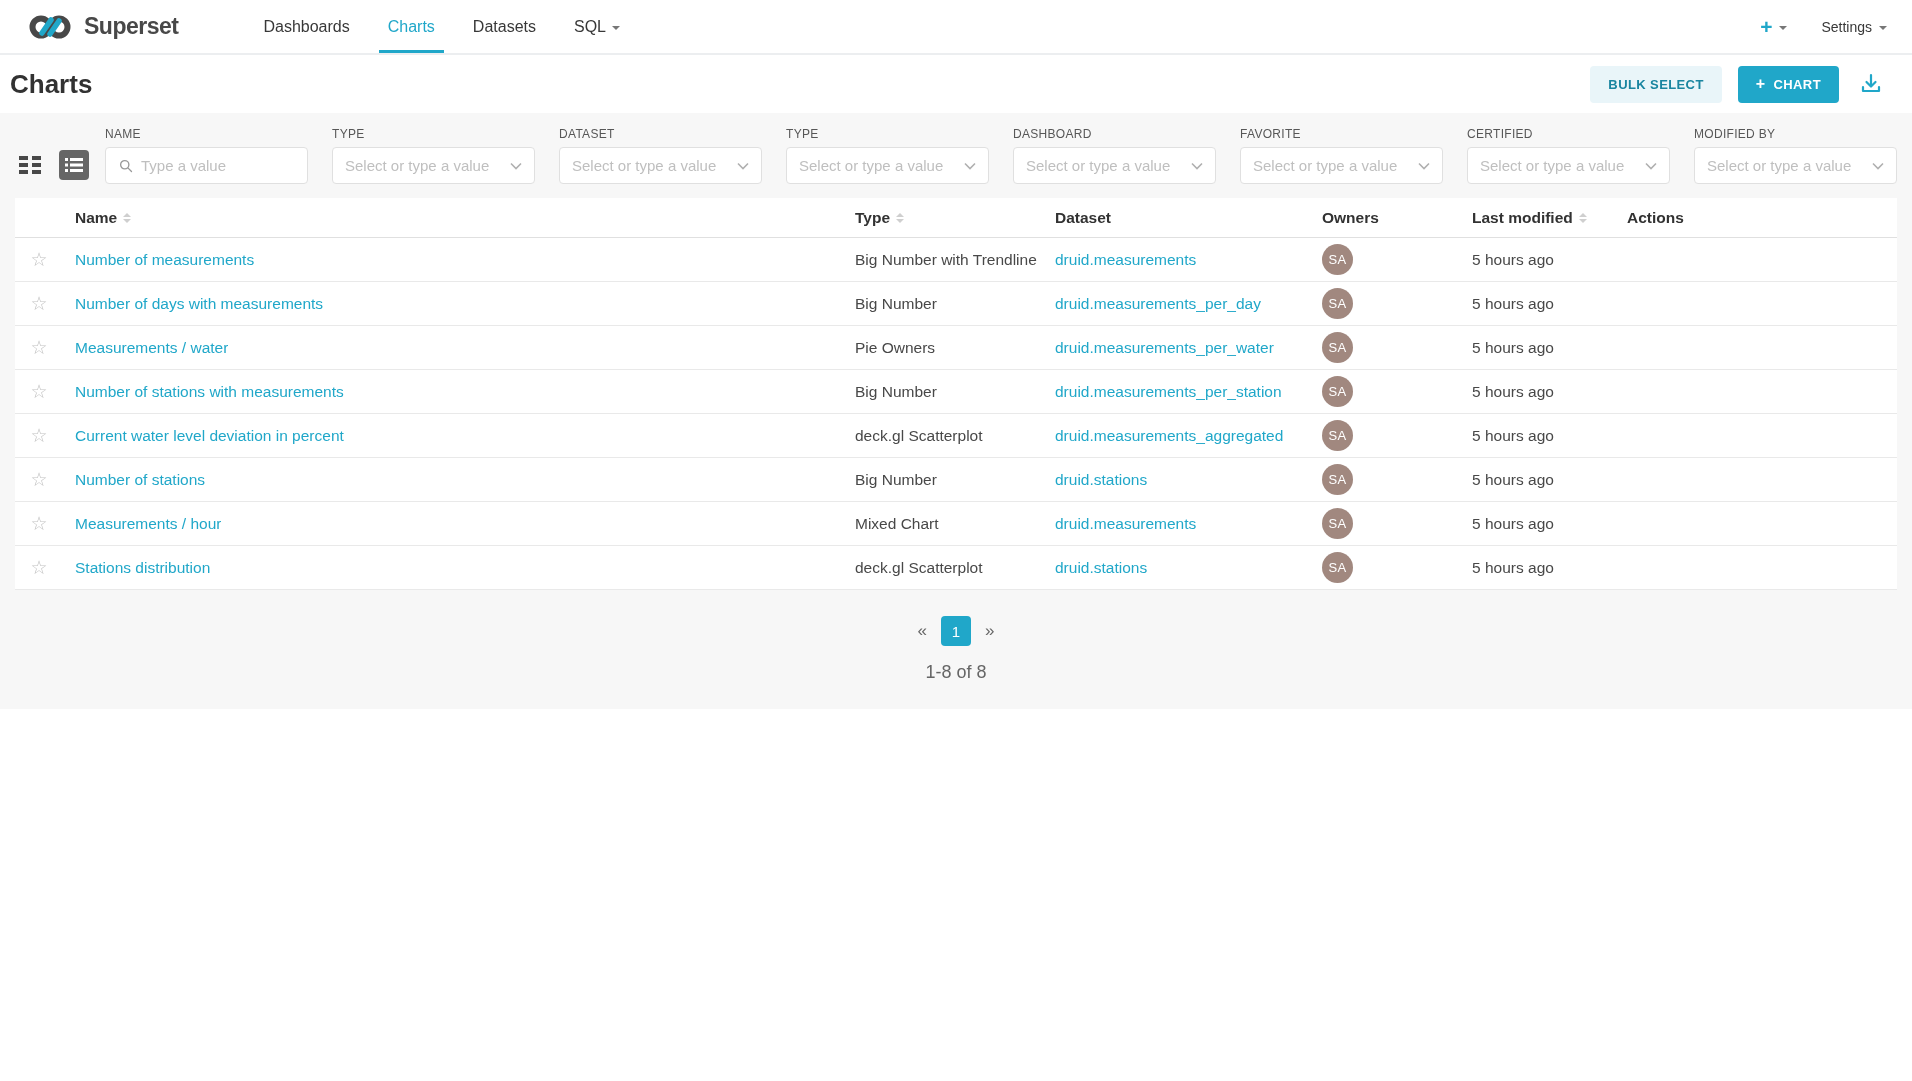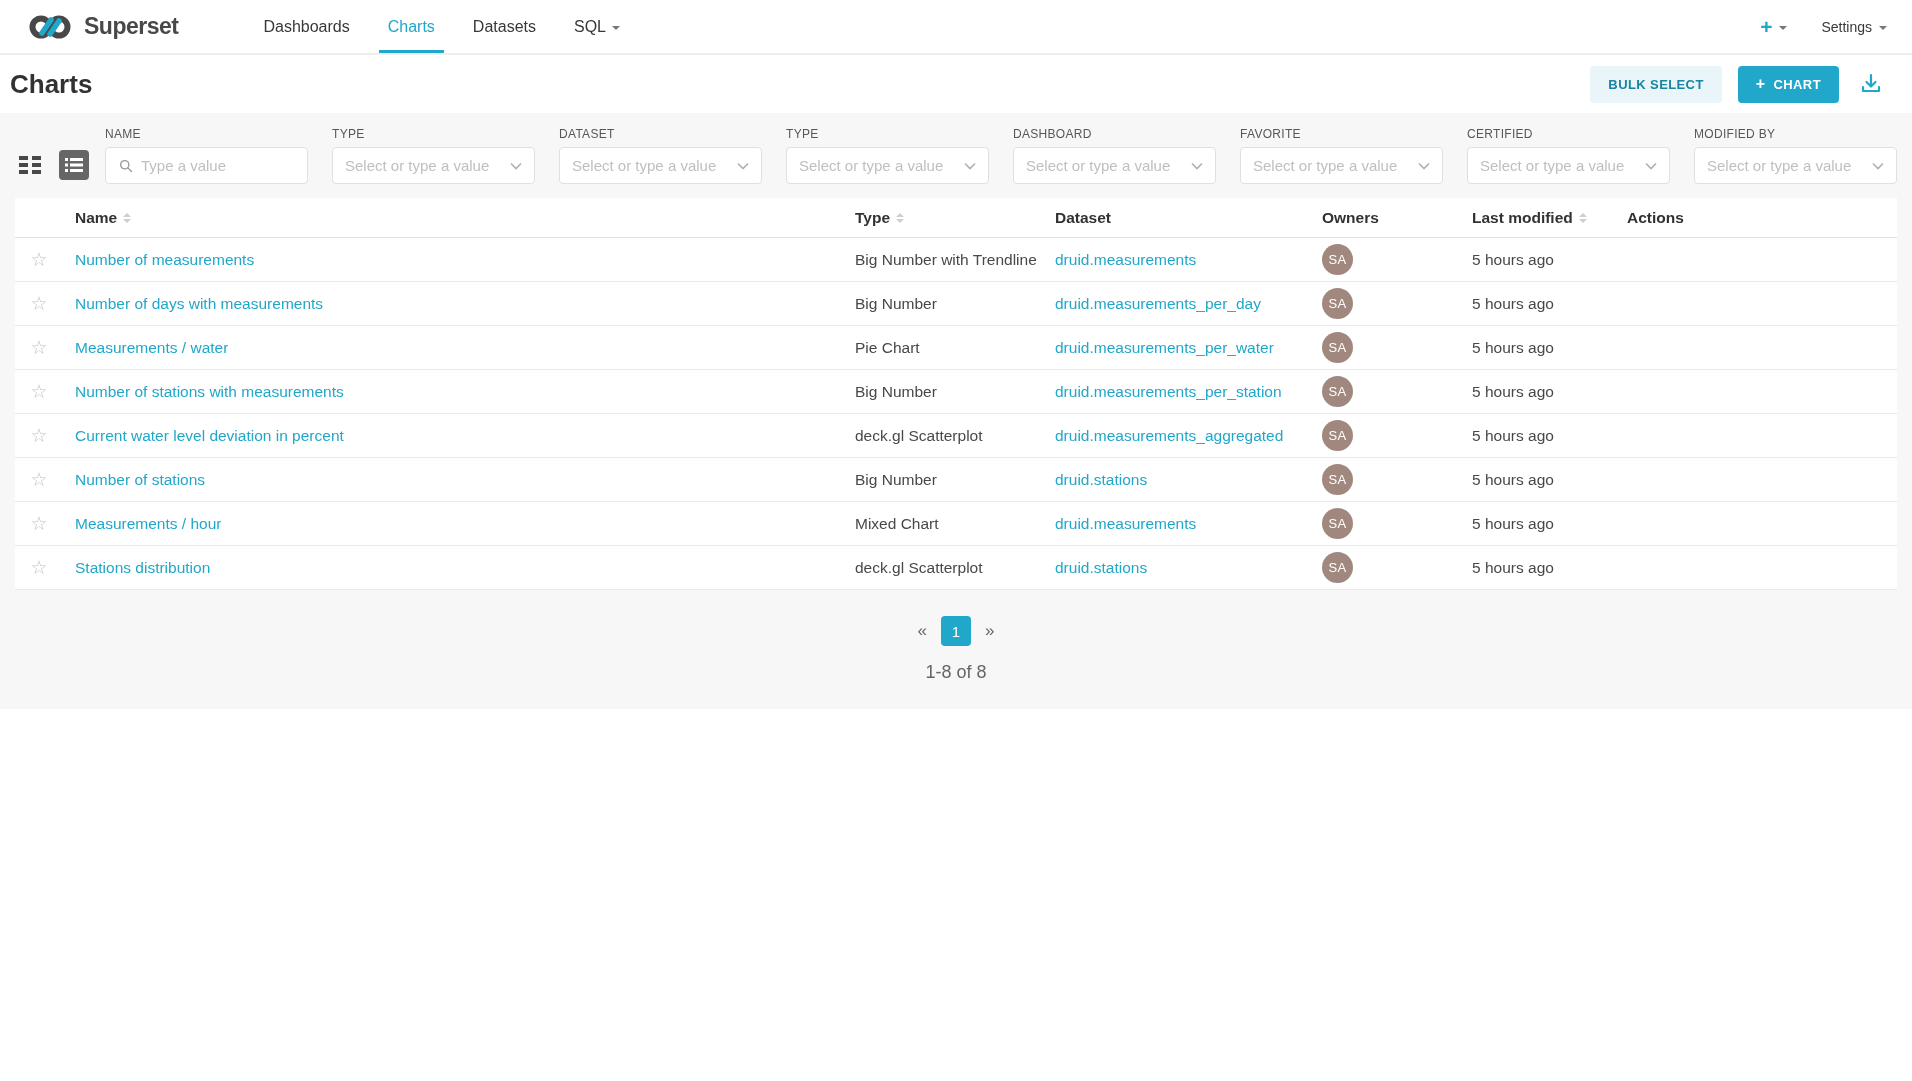--- a/index.html
+++ b/index.html
@@ -338,21 +338,21 @@
           <div class="td c-actions"></div>
         </div>
         <div class="tr">
           <div class="td c-star">
             <span class="star">☆</span>
           </div>
           <div class="td c-name">
             <a class="link">Measurements / water</a>
           </div>
           <div class="td c-type">
-            <span>Pie Chart</span>
+            <span>Pie Owners</span>
           </div>
           <div class="td c-dataset">
             <a class="link">druid.measurements_per_water</a>
           </div>
           <div class="td c-owners">
             <div class="avatar">SA</div>
           </div>
           <div class="td c-modified">
             <span>5 hours ago</span>
           </div>

